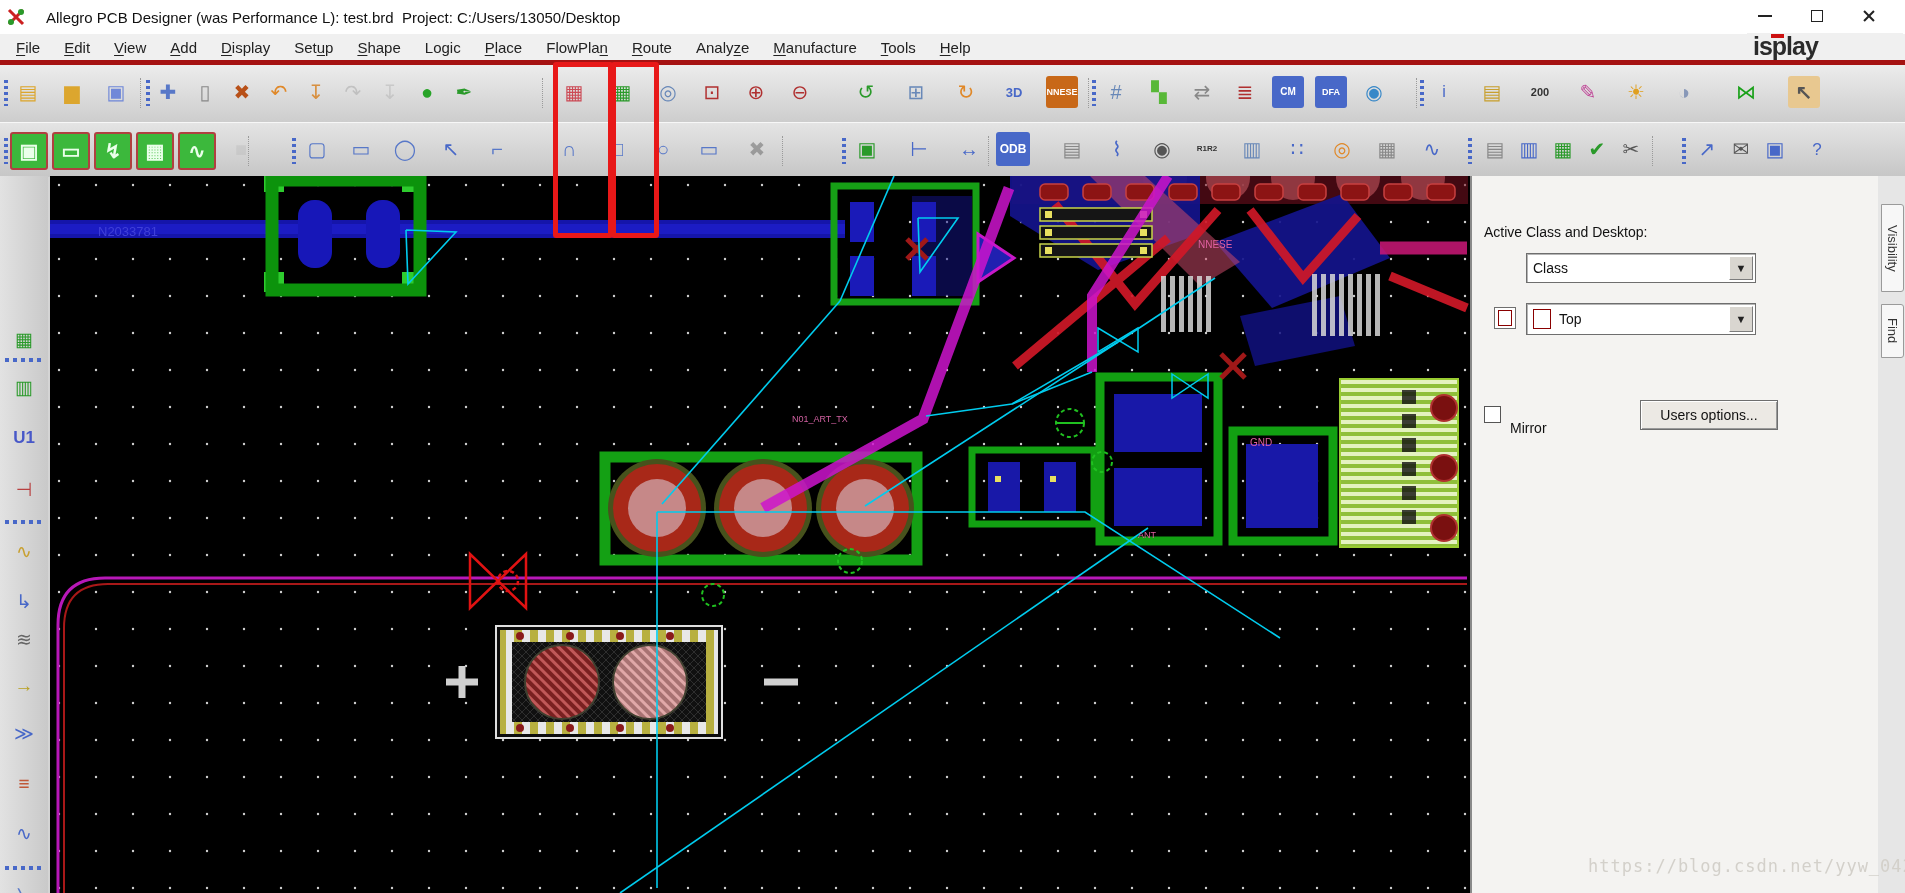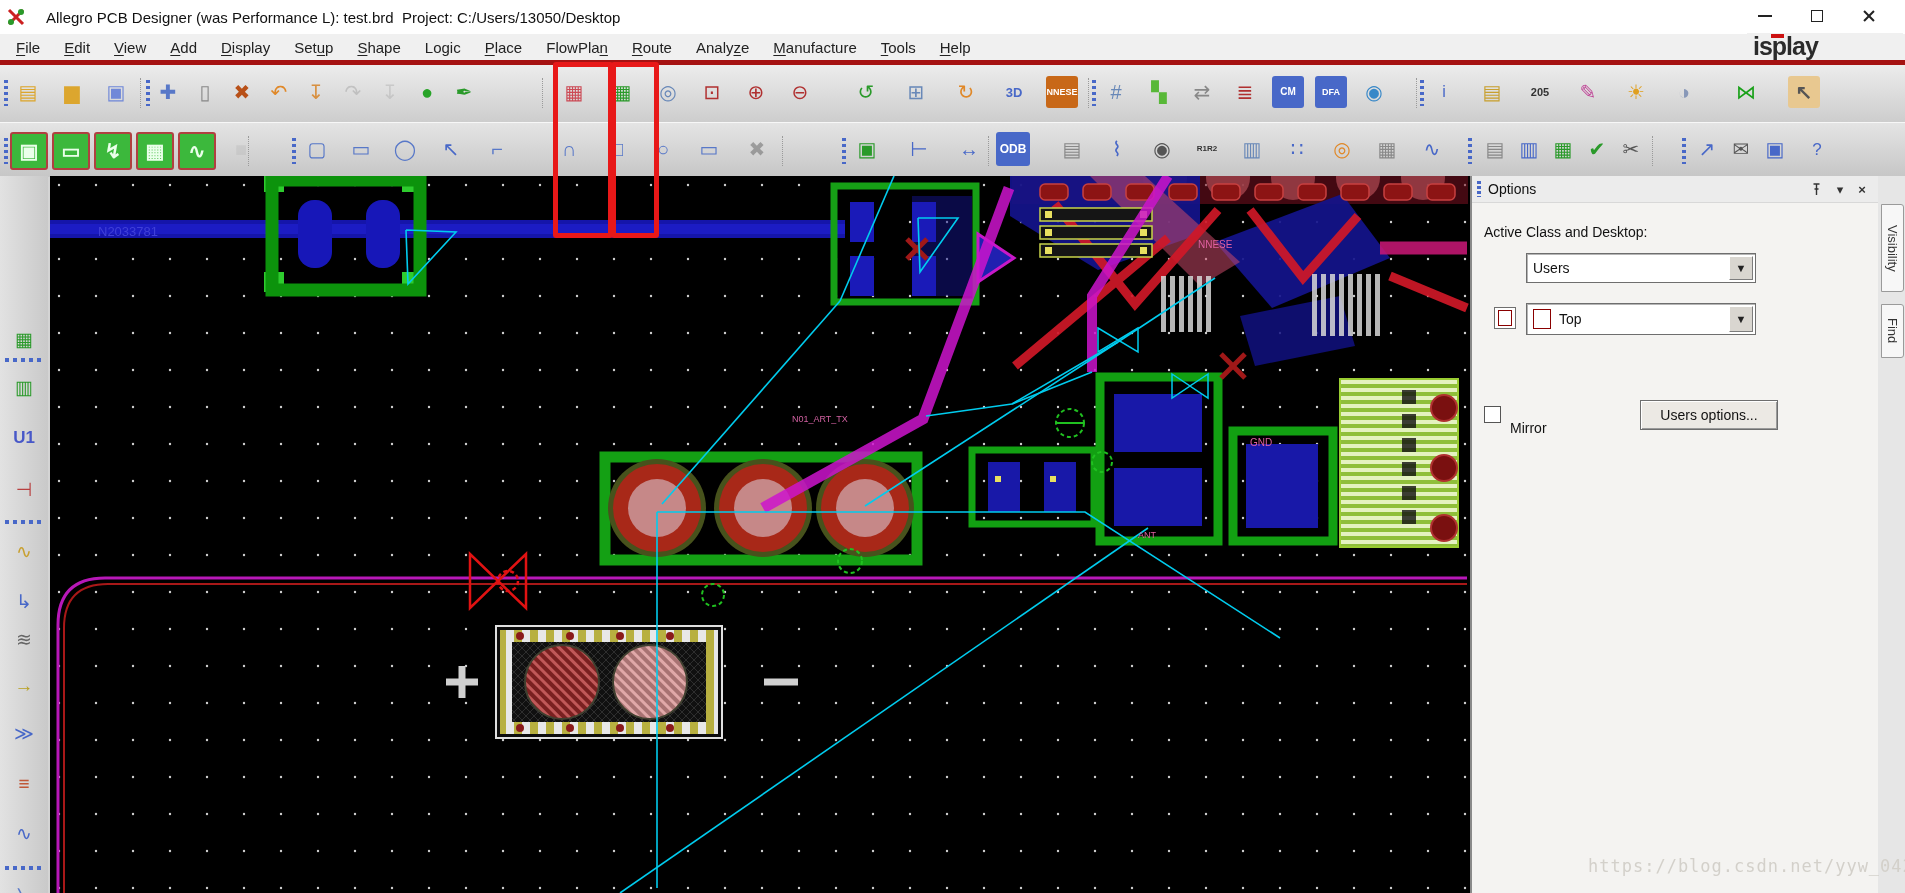--- a/index.html
+++ b/index.html
@@ -173,21 +173,21 @@
     <div class="tbi boxed" title="flip-design" style="left: 1046px; color: rgb(255, 255, 255); background: rgb(200, 104, 24); font-size: 9px; font-weight: bold;">NNESE</div>
     <div class="tbi" title="grid-toggle" style="left: 1100px; color: rgb(104, 136, 184);">#</div>
     <div class="tbi" title="color-dialog" style="left: 1143px; color: rgb(88, 184, 56);">▚</div>
     <div class="tbi" title="layer-swap" style="left: 1186px; color: rgb(136, 136, 136);">⇄</div>
     <div class="tbi" title="cross-section" style="left: 1229px; color: rgb(176, 48, 48);">≣</div>
     <div class="tbi boxed" title="constraint-manager" style="left: 1272px; color: rgb(255, 255, 255); background: rgb(72, 104, 200); font-size: 10px; font-weight: bold;">CM</div>
     <div class="tbi boxed" title="dfa-spreadsheet" style="left: 1315px; color: rgb(255, 255, 255); background: rgb(72, 104, 200); font-size: 9px; font-weight: bold;">DFA</div>
     <div class="tbi" title="cm-world" style="left: 1358px; color: rgb(56, 136, 200);">◉</div>
     <div class="tbi" title="tool-info" style="left: 1428px; color: rgb(72, 104, 200); font-size: 16px;">i</div>
     <div class="tbi" title="element-properties" style="left: 1476px; color: rgb(200, 160, 48);">▤</div>
-    <div class="tbi" title="assign-refdes" style="left: 1524px; color: rgb(51, 51, 51); font-size: 11px; font-weight: bold;">205</div>
+    <div class="tbi" title="assign-refdes" style="left: 1524px; color: rgb(51, 51, 51); font-size: 11px; font-weight: bold;">200</div>
     <div class="tbi" title="color-brush" style="left: 1572px; color: rgb(192, 72, 152);">✎</div>
     <div class="tbi" title="shadow-mode" style="left: 1620px; color: rgb(224, 160, 32);">☀</div>
     <div class="tbi" title="shadow-sphere" style="left: 1668px; color: rgb(136, 152, 184);">◑</div>
     <div class="tbi" title="waive-drc" style="left: 1730px; color: rgb(24, 160, 24);">⋈</div>
     <div class="tbi boxed" title="selection-filter" style="left: 1788px; color: rgb(85, 85, 85); background: rgb(232, 200, 144);">↖</div>
   </div>
 <div class="toolbar2">
     <div class="tb-handle" style="left: 4px;"></div>
     <div class="tb-handle" style="left: 292px;"></div>
     <div class="tb-handle" style="left: 842px;"></div>
@@ -488,40 +488,25 @@
     <text x="48" y="60" font-size="13" fill="#4040d8">N2033781</text>
     <text x="1148" y="72" font-size="10" fill="#e060a0">NNESE</text>
     <text x="1200" y="270" font-size="10" fill="#e060a0">GND</text>
     <text x="1088" y="362" font-size="9" fill="#e060a0">ANT</text>
     <text x="742" y="246" font-size="9" fill="#d060a0">N01_ART_TX</text>
   </g>
 </svg>
 </div>
 
 <div class="options-panel">
-  <div class="op-header">
-    <span class="op-handle"></span>
-    <span>Options</span>
-    <div class="op-hbtn" style="right:52px;">
-      <svg width="11" height="13" viewBox="0 0 11 13">
-        <path d="M5.5 1 L5.5 12 M2.5 1 H8.5 M3.5 6 H7.5" stroke="#333" stroke-width="1.4" fill="none"></path>
-      </svg>
-    </div>
-    <div class="op-hbtn" style="right:28px;">
-        <span>▾</span>
-      </div>
-    <div class="op-hbtn" style="right:6px;font-weight:bold;">
-        <span>×</span>
-      </div>
-  </div>
 
   <div class="op-label">Active Class and Desktop:</div>
 
   <div class="combo" style="left:54px;top:77px;">
-    <span>Users</span>
+    <span>Class</span>
     <span class="combo-arrow">
         <span>▼</span>
       </span>
   </div>
 
   <div class="swatch-outer">
     <span class="swatch-red"></span>
   </div>
 
   <div class="combo" style="left:54px;top:127px;height:30px;">

